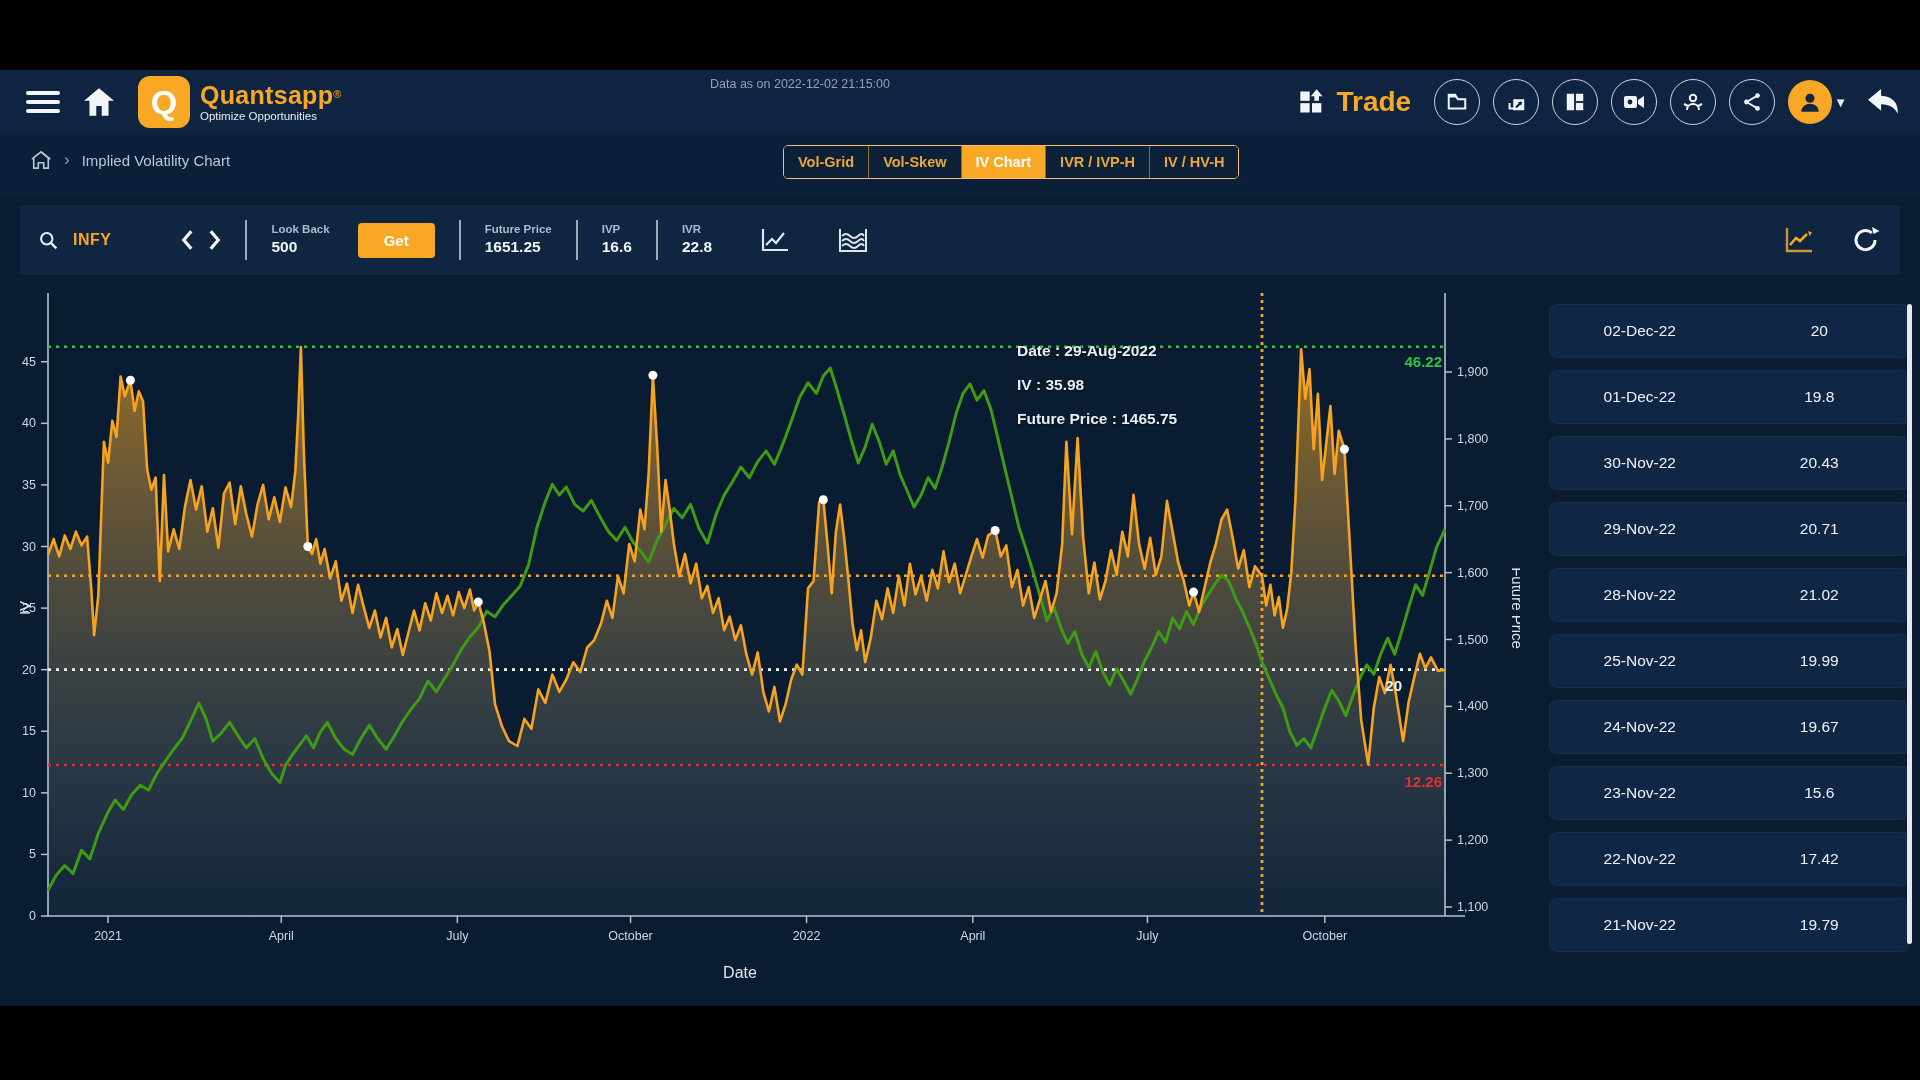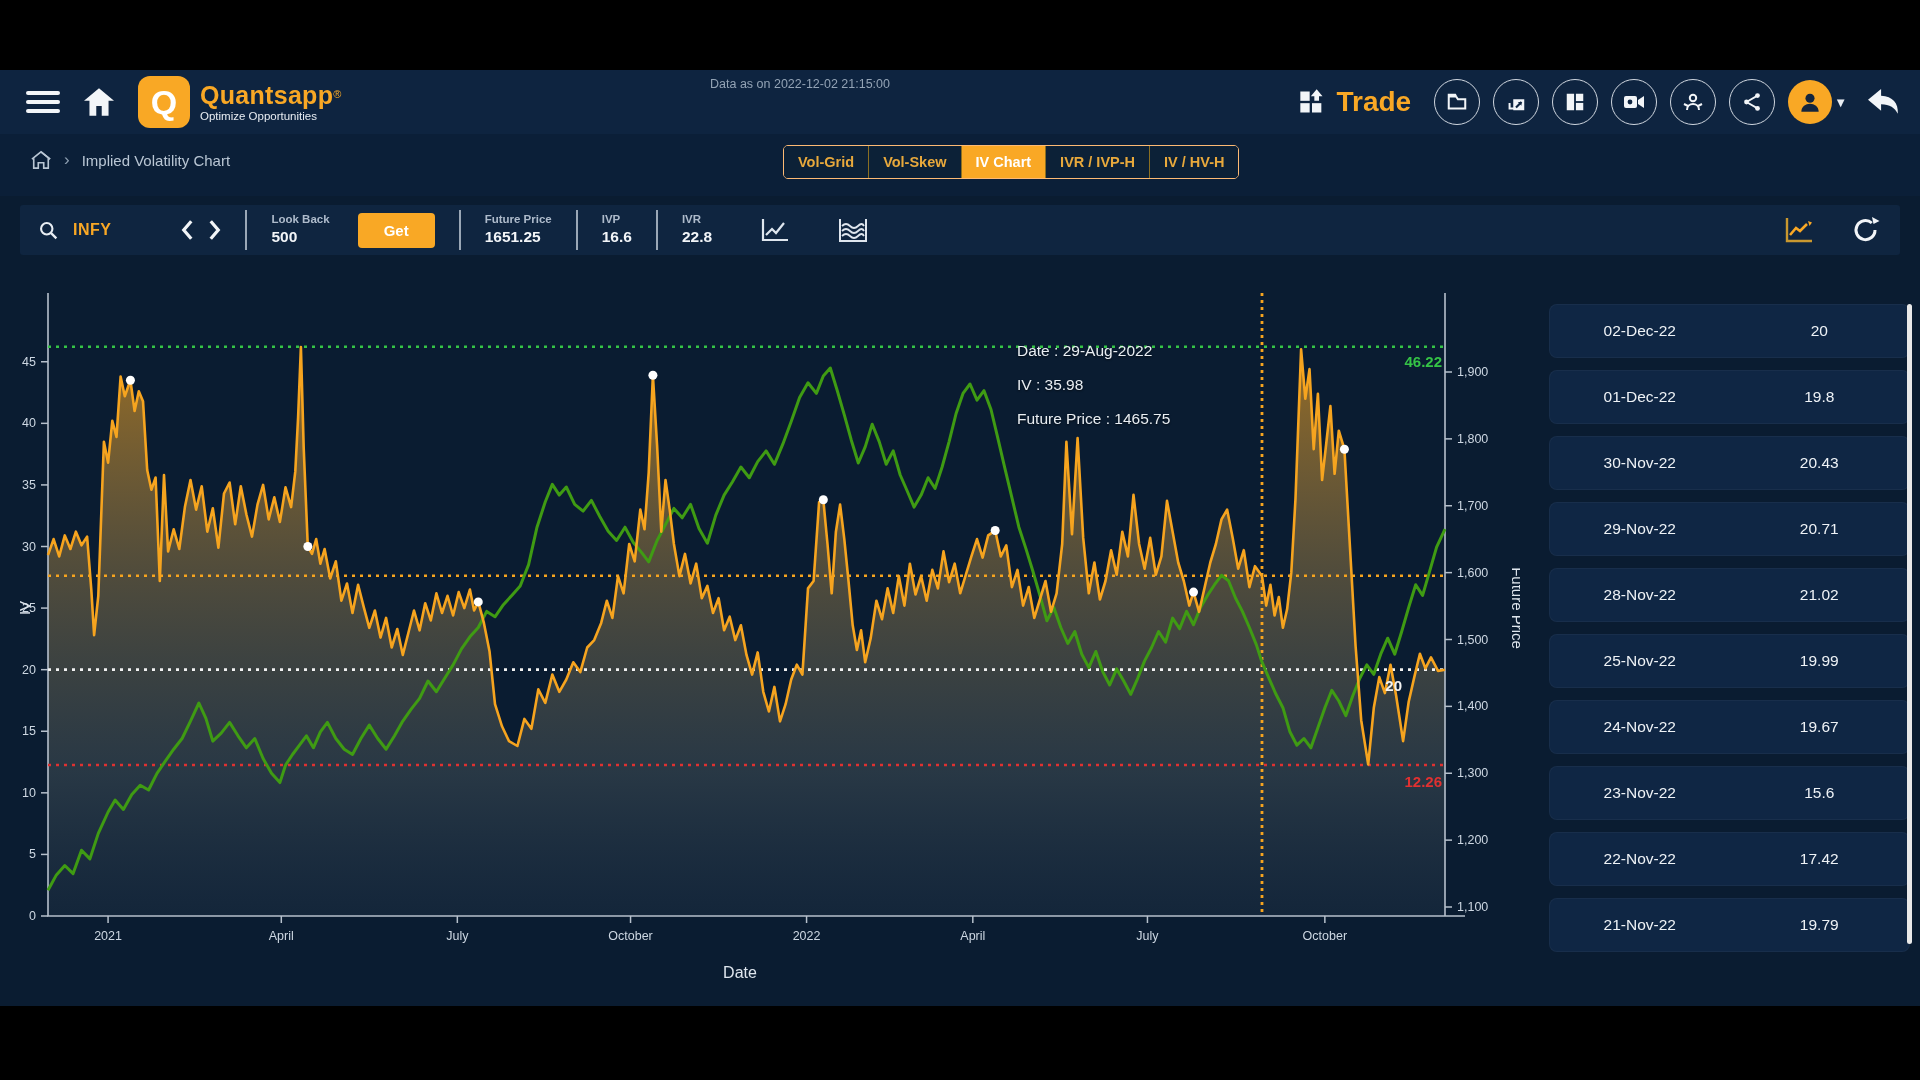--- a/index.html
+++ b/index.html
@@ -32,37 +32,37 @@
 
   
   #crumbrow{position:absolute;left:0;top:64px;width:1920px;height:62px;background:#0b1f38;}
   #crumb{position:absolute;left:30px;top:16px;display:flex;align-items:center;gap:12px;color:#b9c6d4;font-size:15px;}
   #tabs{position:absolute;left:763px;top:11px;display:flex;border:1px solid #fdba74;border-radius:5px;overflow:hidden;margin-left:20px;}
   .tab{padding:8px 14px;font-size:14.5px;font-weight:bold;color:#e8a93c;background:#0c2137;border-right:1px solid #8a6f22;cursor:pointer;white-space:nowrap;}
   .tab:last-child{border-right:none;}
   .tab.active{background:#f9a825;color:#fff;}
 
   
-  #toolbar{position:absolute;left:20px;top:135px;width:1880px;height:50px;background:#0f2540;border-radius:3px;
+  #toolbar{position:absolute;left:20px;top:135px;width:1880px;height:70px;background:#0f2540;border-radius:3px;
      display:flex;align-items:center;}
   .tb-div{width:2px;height:40px;background:#9aa7b6;margin:0 24px;flex:0 0 auto;}
   .tb-stat{line-height:1.2;}
   .tb-lab{color:#aebbcb;font-size:11.5px;font-weight:bold;}
   .tb-val{color:#f2f5f8;font-size:15.5px;font-weight:bold;margin-top:1px;}
   #symtxt{color:#f9a825;font-size:16px;font-weight:bold;margin-left:14px;letter-spacing:.5px;}
   .chev{margin-left:26px;cursor:pointer;display:flex;}
   .getbtn{background:#f9a825;color:#fff;font-weight:bold;font-size:15px;border:none;border-radius:4px;
      padding:9px 26px;margin-left:28px;cursor:pointer;}
   .tbicon{margin-left:48px;cursor:pointer;display:flex;}
   #tb-right{margin-left:auto;display:flex;align-items:center;gap:38px;margin-right:20px;}
 
   
   #chartwrap{position:absolute;left:20px;top:208px;width:1500px;height:730px;}
   #tooltip{position:absolute;left:997px;top:64px;z-index:5;}
-  #tooltip div{color:#e9eef3;font-size:15.5px;font-weight:normal;margin-bottom:16px;text-shadow:0 1px 2px rgba(0,0,0,.6);}
+  #tooltip div{color:#e9eef3;font-size:15.5px;font-weight:bold;margin-bottom:16px;text-shadow:0 1px 2px rgba(0,0,0,.6);}
 
   
   #side{position:absolute;left:1549px;top:212px;width:361px;height:795px;}
   #side-hdr{height:48px;background:#122947;border-radius:8px;display:flex;align-items:center;}
   #side-hdr span{width:50%;text-align:center;color:#f2f5f8;font-size:16.5px;font-weight:bold;}
   #rows{position:relative;margin-top:22px;}
   .t-row{height:52px;background:#0f2644;border:1px solid rgba(255,255,255,.04);border-radius:8px;margin-bottom:12px;
      display:flex;align-items:center;cursor:pointer;}
   .t-row span{width:50%;text-align:center;color:#eef2f6;font-size:15.5px;font-weight:normal;}
   #scrollbar{position:absolute;right:-2px;top:0;width:5px;height:640px;background:#e9e9e9;border-radius:3px;cursor:pointer;}

